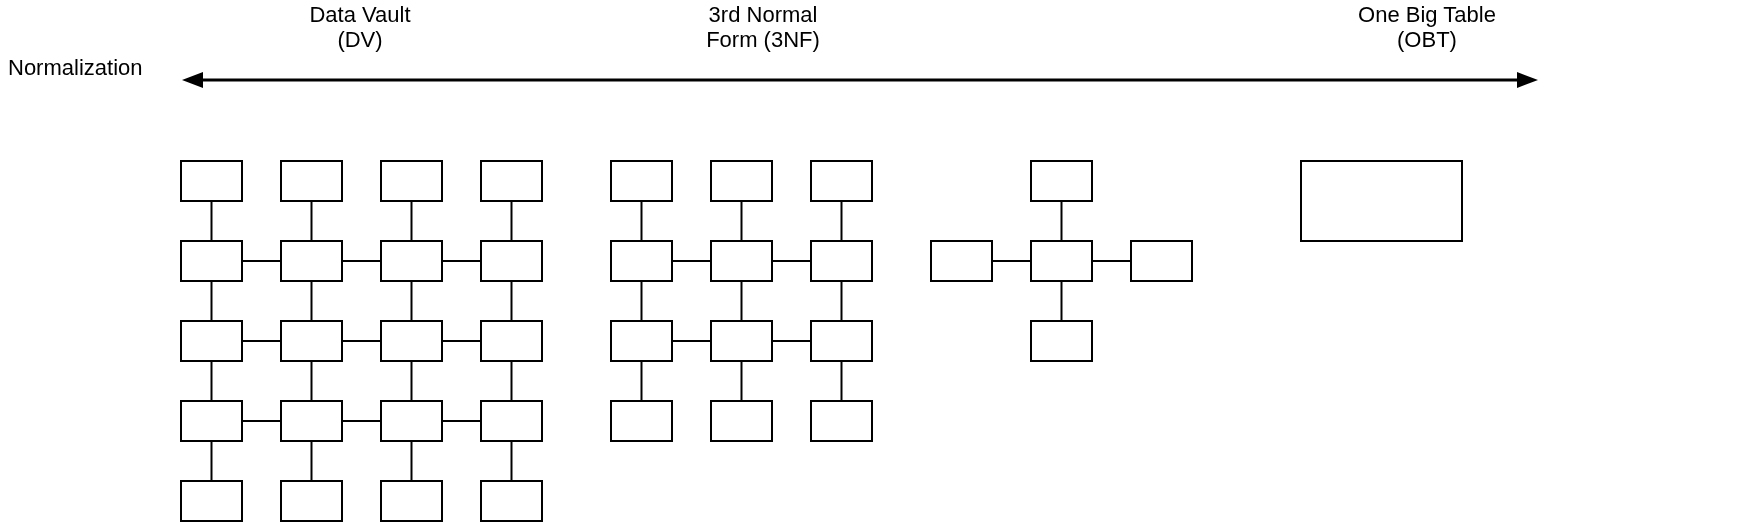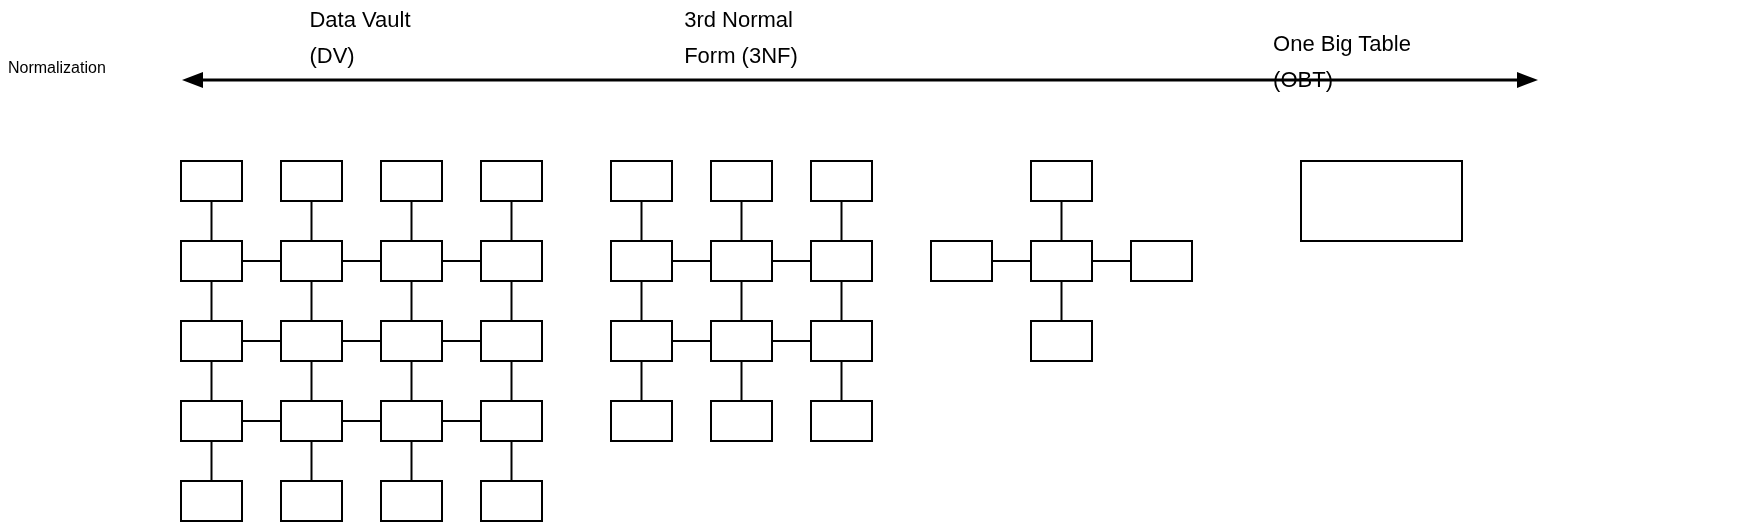--- a/index.html
+++ b/index.html
@@ -8,31 +8,31 @@
     width: 1742px;
     height: 524px;
     background: #ffffff;
     color: #000000;
     font-family: "Liberation Sans", sans-serif;
     overflow: hidden;
   }
   .canvas svg { position: absolute; left: 0; top: 0; }
   .end-label {
     position: absolute;
-    font-size: 16px;
+    font-size: 22px;
     line-height: 26px;
     white-space: nowrap;
   }
   .diagram-label {
     position: absolute;
     top: 2px;
     transform: translateX(-50%);
-    text-align: left;
+    text-align: center;
     font-size: 22px;
-    line-height: 36px;
+    line-height: 25px;
     white-space: pre-line;
   }
 </style>
 </head>
 <body>
 
 <div class="canvas">
   <svg id="diagram-svg" width="1742" height="524">
       <g>
         <line x1="199" y1="80" x2="1521" y2="80" stroke="#000000" stroke-width="3"></line>
@@ -128,19 +128,19 @@
         <rect x="1301" y="161" width="161" height="80" fill="#ffffff" stroke="#000000" stroke-width="2"></rect>
       </g>
     </svg>
 
   <div class="end-label" id="left-end-label" style="left: 8px; top: 55px;">Normalization</div>
 
 
   <div class="diagram-label" style="left: 360px;">Data Vault
 (DV)</div>
 
-  <div class="diagram-label" style="left: 741px;">3rd Normal
+  <div class="diagram-label" style="left: 763px;">3rd Normal
 Form (3NF)</div>
 
 
-  <div class="diagram-label" style="left: 1342px; margin-top: 24px;">One Big Table
+  <div class="diagram-label" style="left: 1427px;">One Big Table
 (OBT)</div>
 </div>
 
 </body></html>

